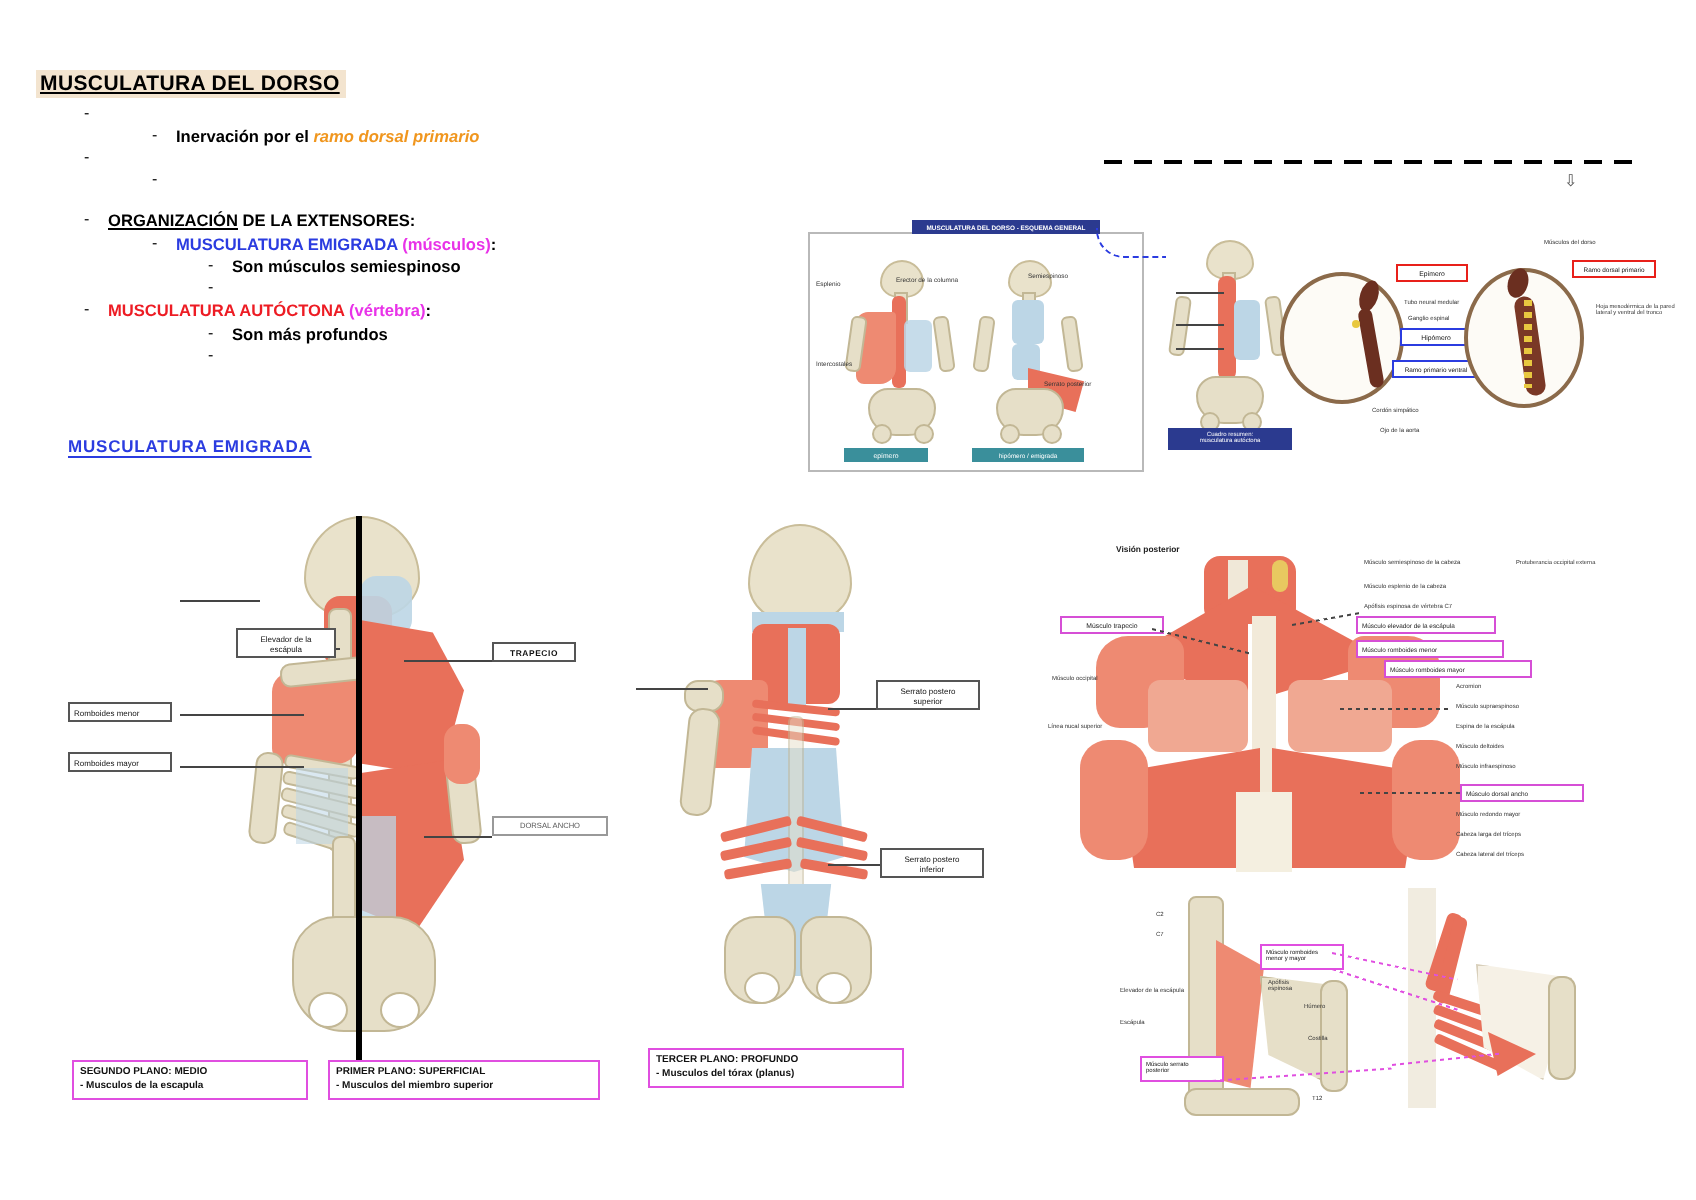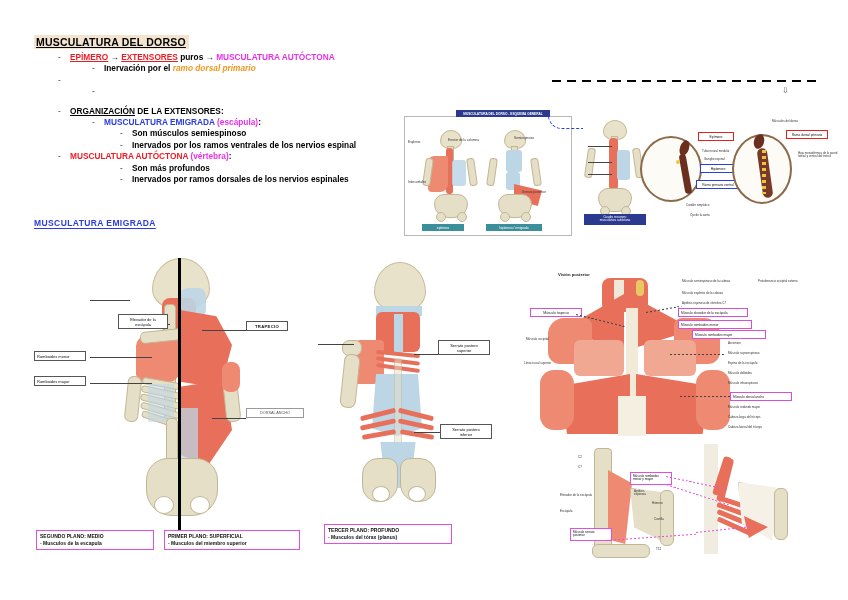--- a/index.html
+++ b/index.html
@@ -5,21 +5,21 @@
 <style>
   html,body{margin:0;padding:0;background:#ffffff;}
   body{
     width:848px;height:600px;position:relative;overflow:hidden;
     font-family:"Liberation Sans","DejaVu Sans",sans-serif;
     color:#000;
   }
   .page{position:absolute;inset:0;}
 
   
-  .notes{position:absolute;left:34px;top:32px;width:480px;}
+  .notes{position:absolute;left:18px;top:32px;width:480px;}
   .title{
     display:inline-block;
     font-size:10.5px;font-weight:bold;letter-spacing:.2px;
     background:#f3e4cf;padding:1px 3px 1px 2px;
     text-decoration:underline;text-underline-offset:1px;
     margin:0 0 3px 0;
   }
   .row{display:flex;align-items:flex-start;line-height:1.25;margin-bottom:1px;}
   .lvl1{padding-left:24px;}
   .lvl2{padding-left:58px;}
@@ -91,21 +91,20 @@
 <body>
 
 <div class="page">
 
   <div class="notes">
     <div class="title">MUSCULATURA DEL DORSO</div>
 
     
     <div class="row lvl1">
       <span class="dash">-</span>
-      <span class="txt"><span class="redu bold">EPÍMERO</span><span class="black"> → </span><span class="redu bold">EXTENSORES</span><span class="black bold"> puros </span><span class="black">→ </span><span class="magenta bold">MUSCULATURA AUTÓCTONA</span></span>
     </div>
     <div class="row lvl2">
       <span class="dash">-</span>
       <span class="txt"><span class="black bold">Inervación por el </span><span class="orange bold">ramo dorsal primario</span></span>
     </div>
 
     
     <div class="row lvl1">
       <span class="dash">-</span>
     </div>
@@ -115,44 +114,42 @@
 
     <div class="gap"></div>
 
     
     <div class="row lvl1">
       <span class="dash">-</span>
       <span class="txt"><span class="black bold u">ORGANIZACIÓN</span><span class="black bold"> DE LA EXTENSORES:</span></span>
     </div>
     <div class="row lvl2b" style="padding-left:58px">
       <span class="dash">-</span>
-      <span class="txt"><span class="blue bold">MUSCULATURA EMIGRADA </span><span class="magenta bold">(escápula)</span><span class="black bold">:</span></span>
+      <span class="txt"><span class="blue bold">MUSCULATURA EMIGRADA </span><span class="magenta bold">(músculos)</span><span class="black bold">:</span></span>
     </div>
     <div class="row lvl3">
       <span class="dash">-</span>
       <span class="txt black bold">Son músculos semiespinoso</span>
     </div>
     <div class="row lvl3">
       <span class="dash">-</span>
-      <span class="txt black bold">Inervados por los ramos ventrales de los nervios espinal</span>
     </div>
 
     
     <div class="row lvl1">
       <span class="dash">-</span>
       <span class="txt"><span class="red bold">MUSCULATURA AUTÓCTONA </span><span class="magenta bold">(vértebra)</span><span class="black bold">:</span></span>
     </div>
     <div class="row lvl3">
       <span class="dash">-</span>
       <span class="txt black bold">Son más profundos</span>
     </div>
     <div class="row lvl3">
       <span class="dash">-</span>
 
-      <span class="txt black bold">Inervados por ramos dorsales de los nervios espinales</span>
     </div>
   </div>
 
   <div class="sectionlink">MUSCULATURA EMIGRADA</div>
 
   <div class="dashline"></div>
   <div class="arrowdown">⇩</div>
 
   <div class="fig" style="left:404px;top:116px;width:168px;height:120px;">
     <div class="figbox" style="position:absolute;inset:0;"></div>

